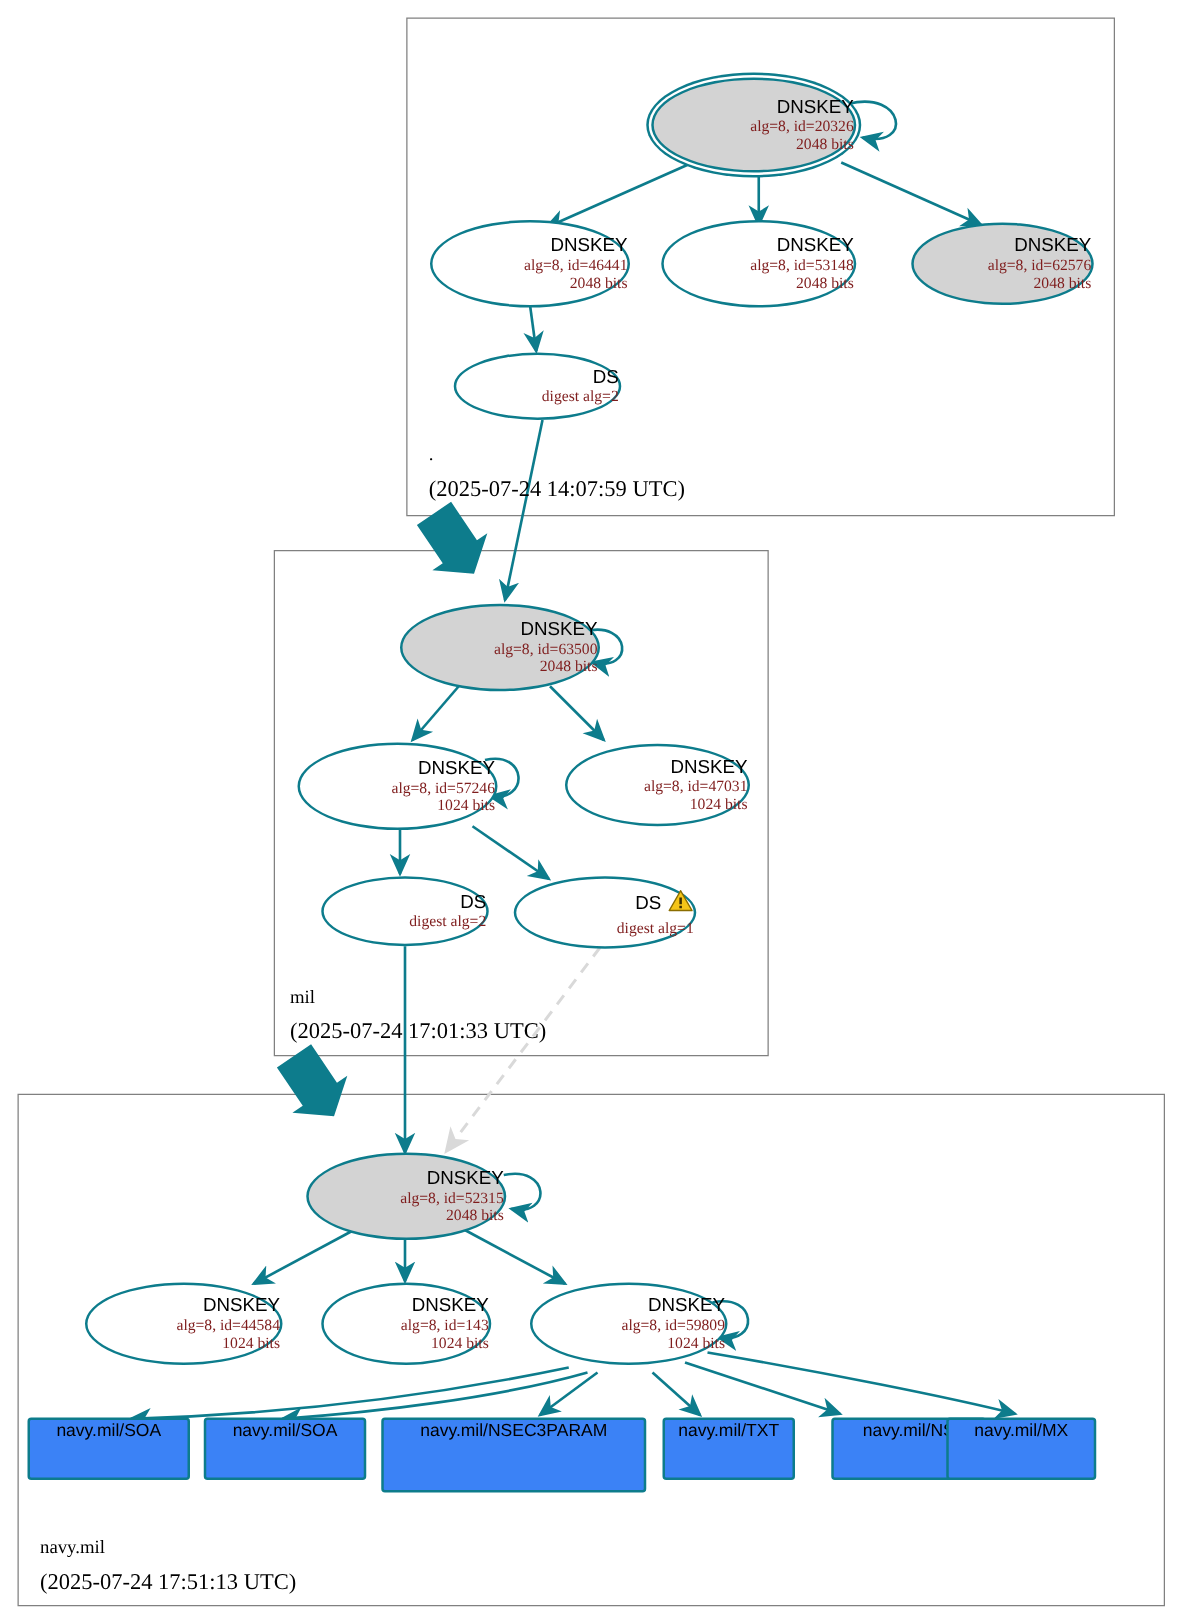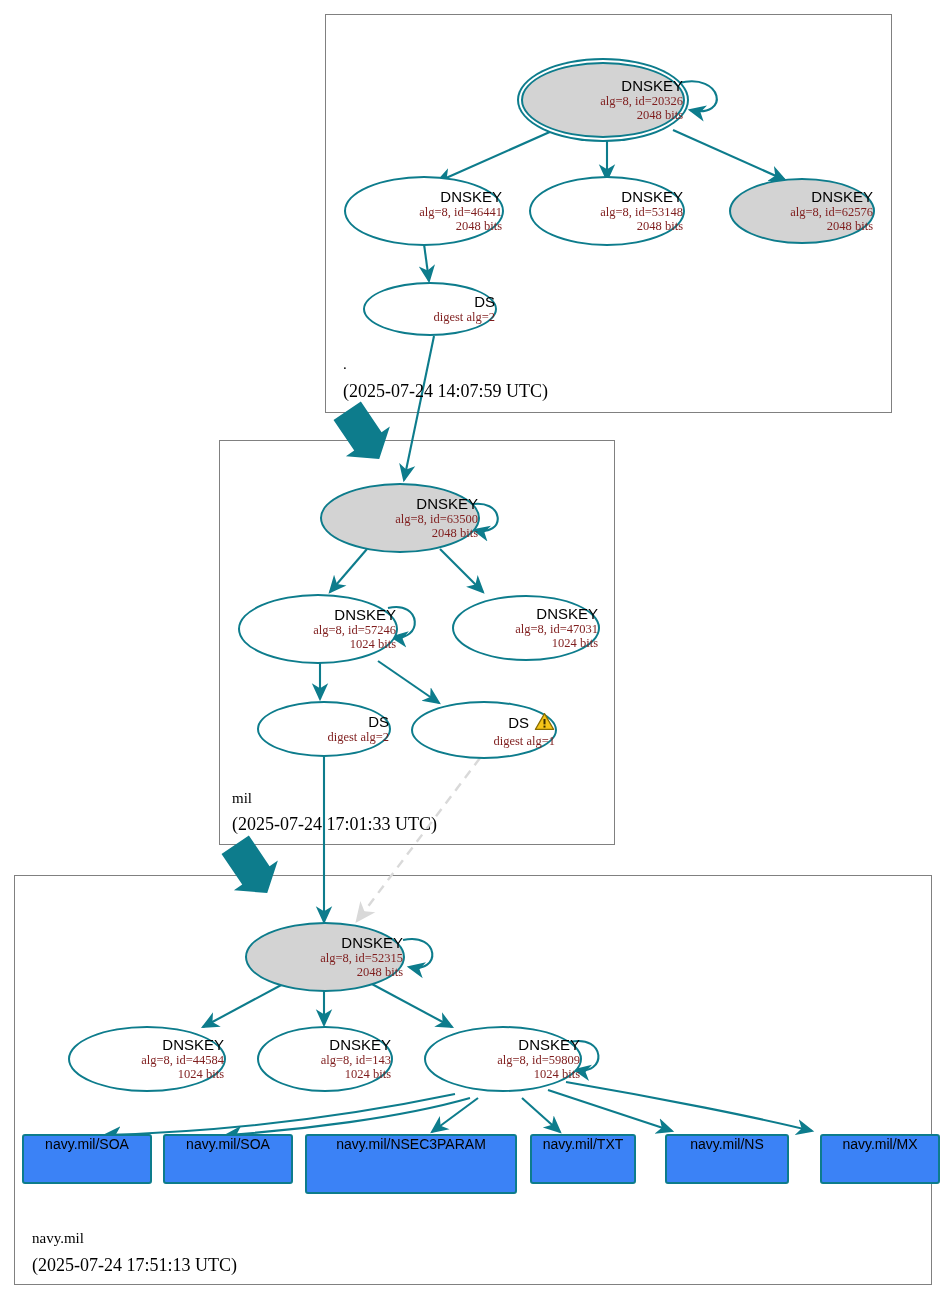--- a/index.html
+++ b/index.html
@@ -201,20 +201,20 @@
   </div>
   <div class="rrbox" style="left:305px;top:1134px;width:212px;height:60px;">
     <span class="rr-label">navy.mil/NSEC3PARAM</span>
   </div>
   <div class="rrbox" style="left:530px;top:1134px;width:106px;height:50px;">
     <span class="rr-label">navy.mil/TXT</span>
   </div>
   <div class="rrbox" style="left:665px;top:1134px;width:124px;height:50px;">
     <span class="rr-label">navy.mil/NS</span>
   </div>
-  <div class="rrbox" style="left:820px;top:1134px;width:120px;height:50px;">
+  <div class="rrbox" style="left:757px;top:1134px;width:120px;height:50px;">
     <span class="rr-label">navy.mil/MX</span>
   </div>
 
   <div class="zone-label zone-name" style="left:32px;top:1230px;">navy.mil</div>
   <div class="zone-label zone-time" style="left:32px;top:1255px;">(2025-07-24 17:51:13 UTC)</div>
 
 </div>
 
 </body></html>

